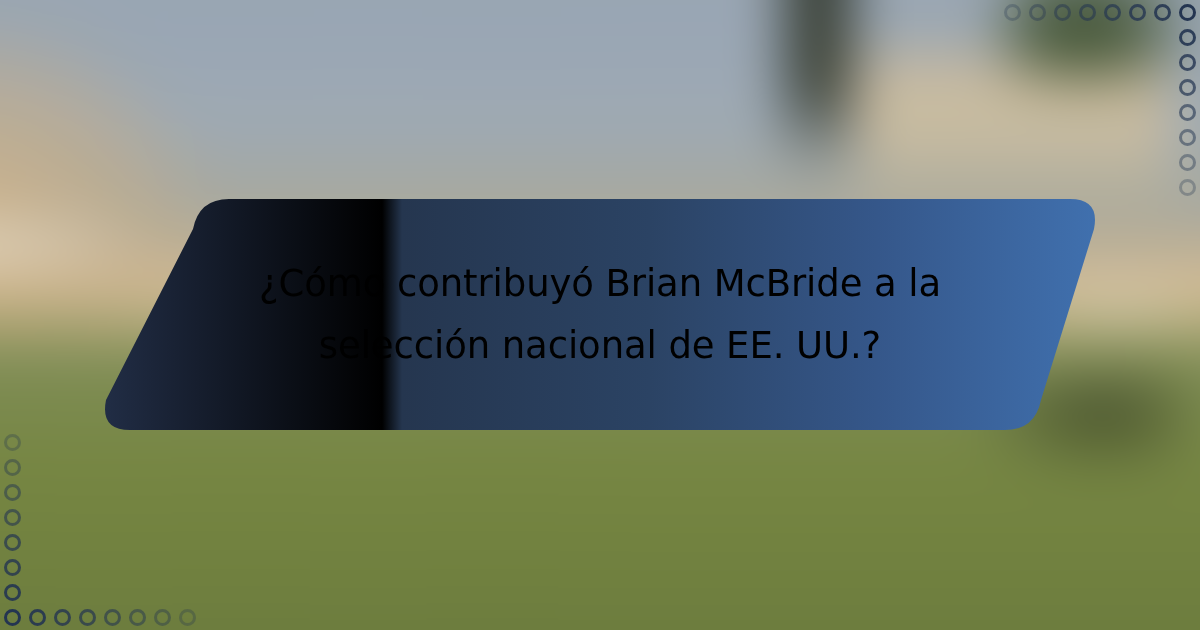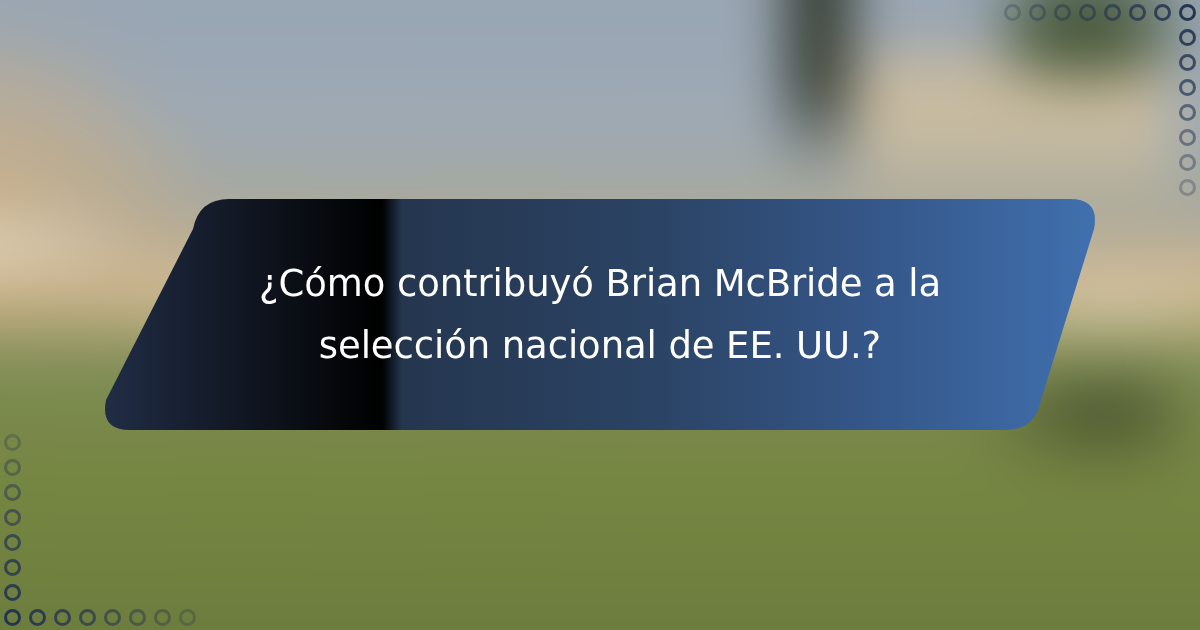--- a/index.html
+++ b/index.html
@@ -153,21 +153,21 @@
     top: 199px;
     width: 1010px;
     height: 231px;
     display: flex;
     align-items: center;
     justify-content: center;
   }
   #title-text {
     width: 760px;
     text-align: center;
-    color: #ffffff;
+    color: #000000;
     font-family: "DejaVu Sans", sans-serif;
     font-size: 37px;
     font-weight: 400;
     line-height: 62px;
     letter-spacing: -0.1px;
     text-rendering: optimizeLegibility;
   }
 </style>
 </head>
 <body>

